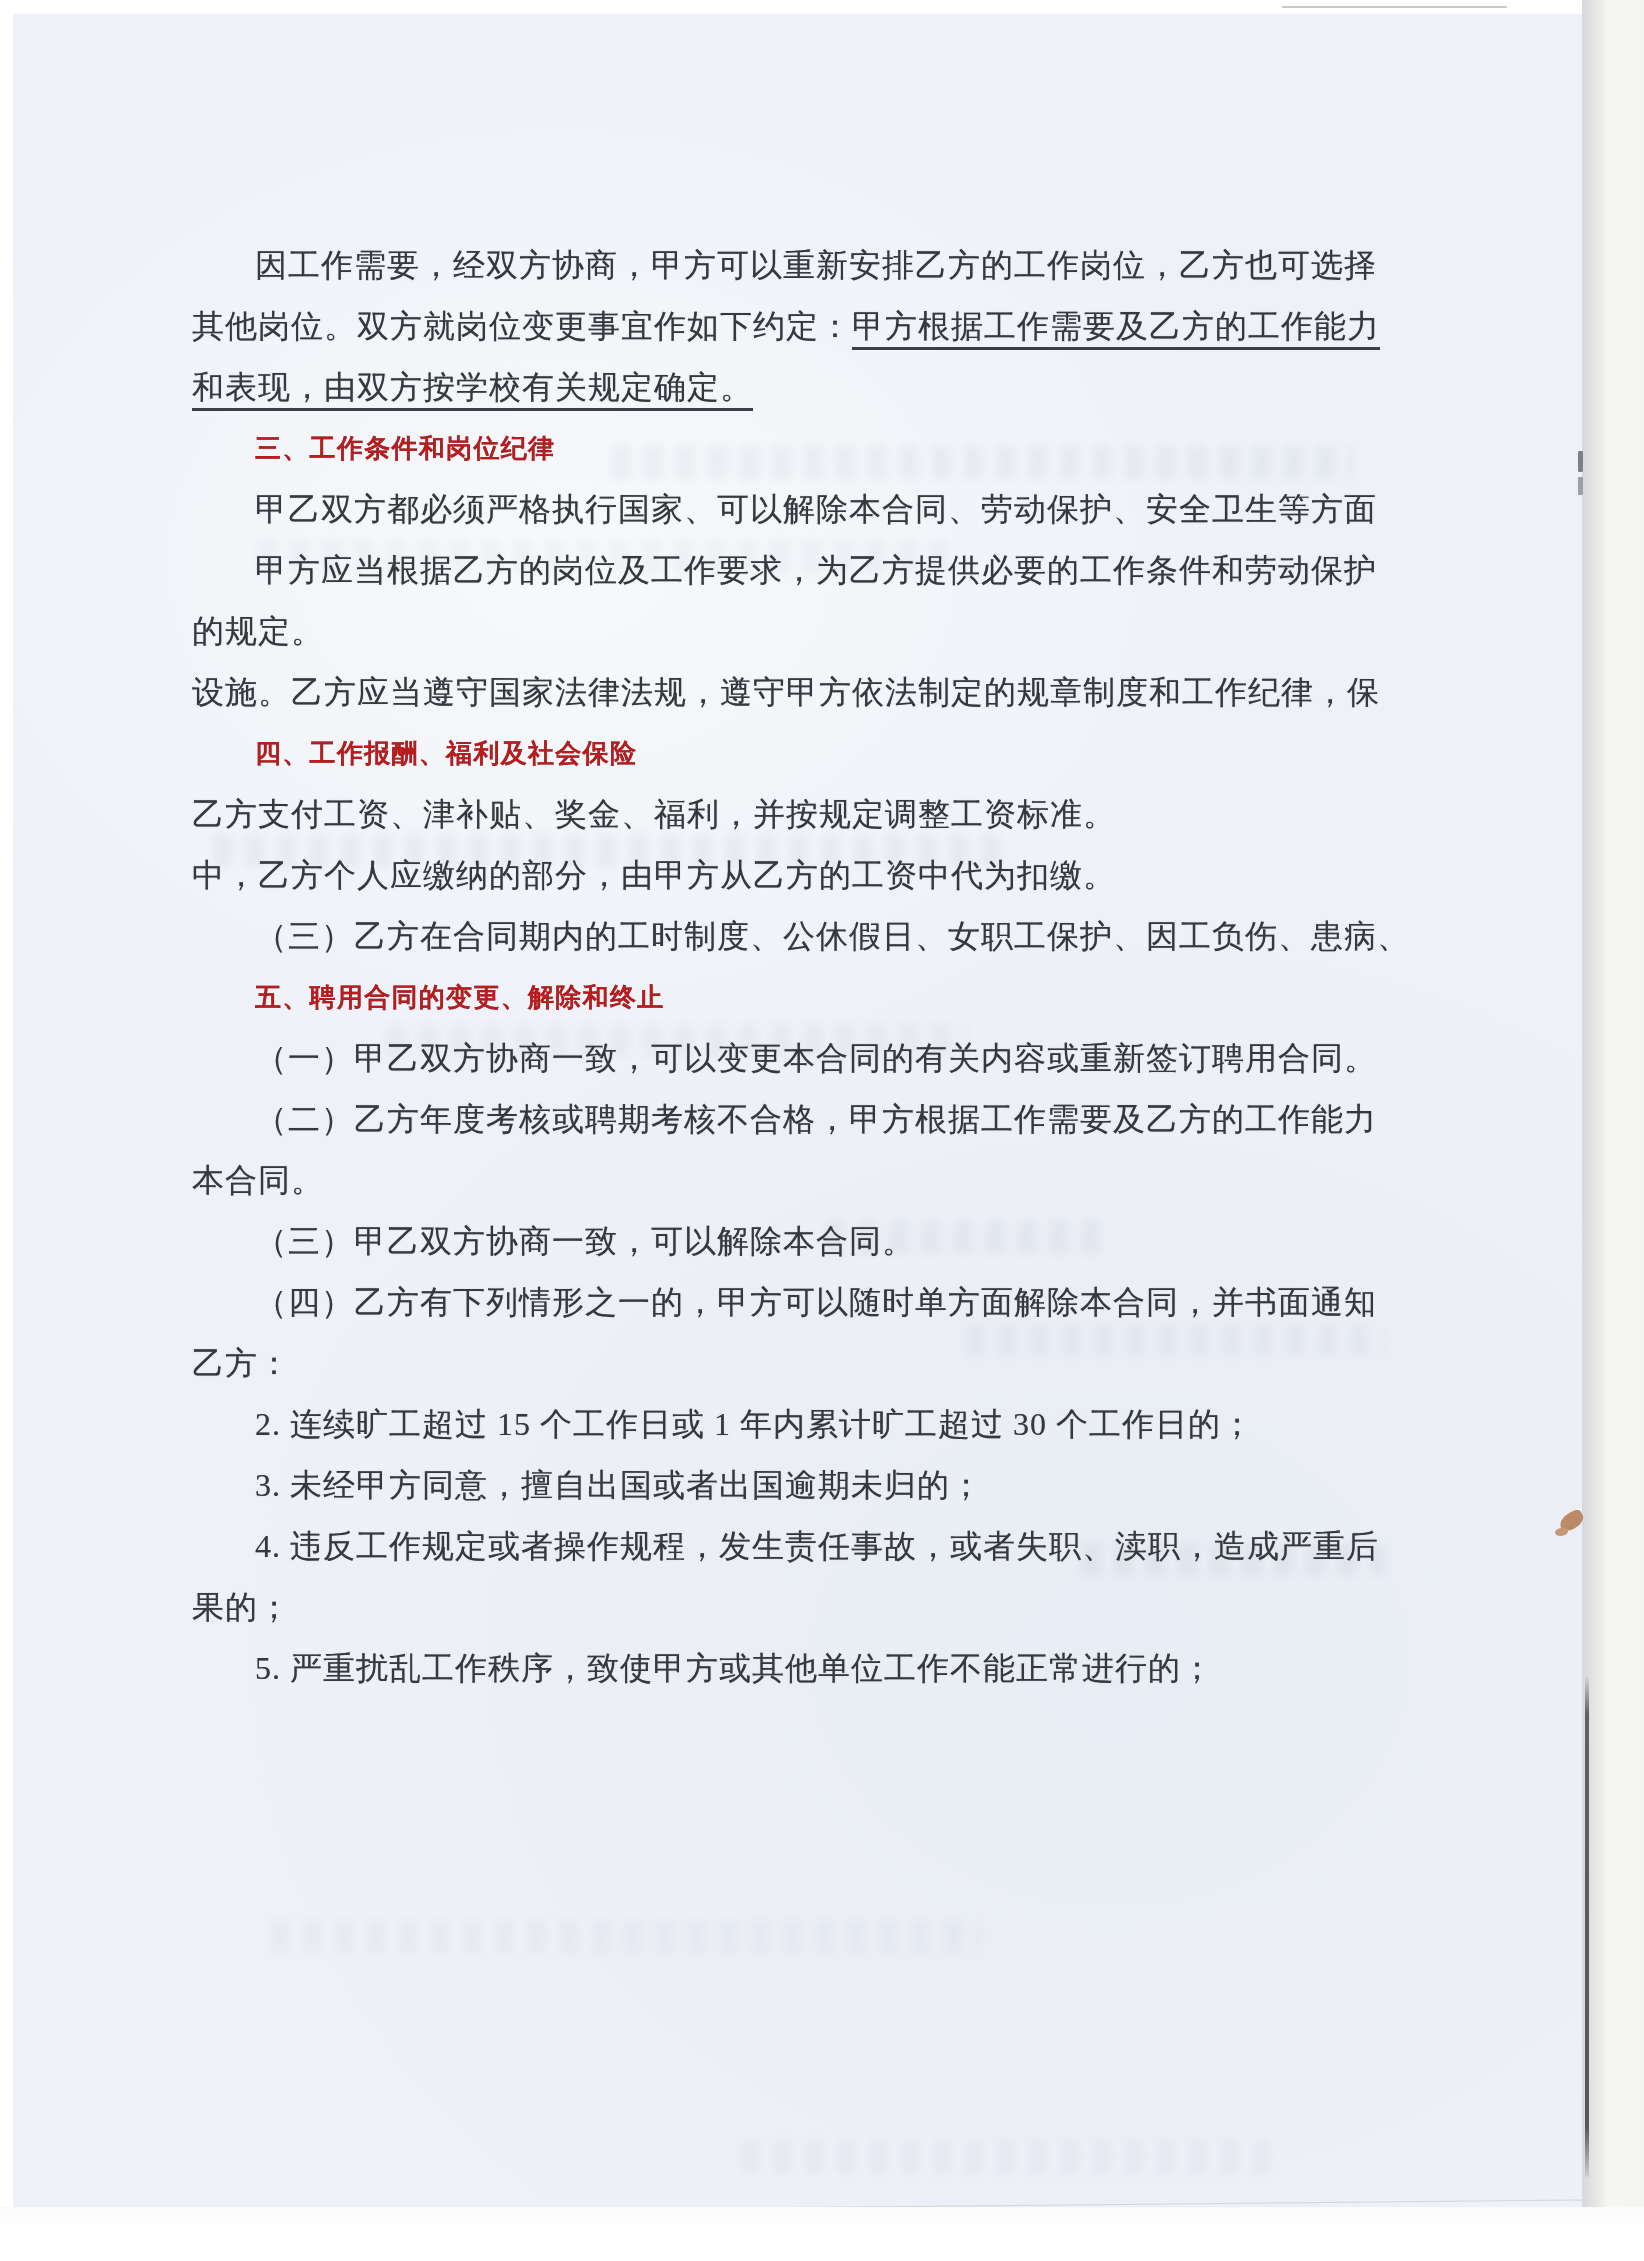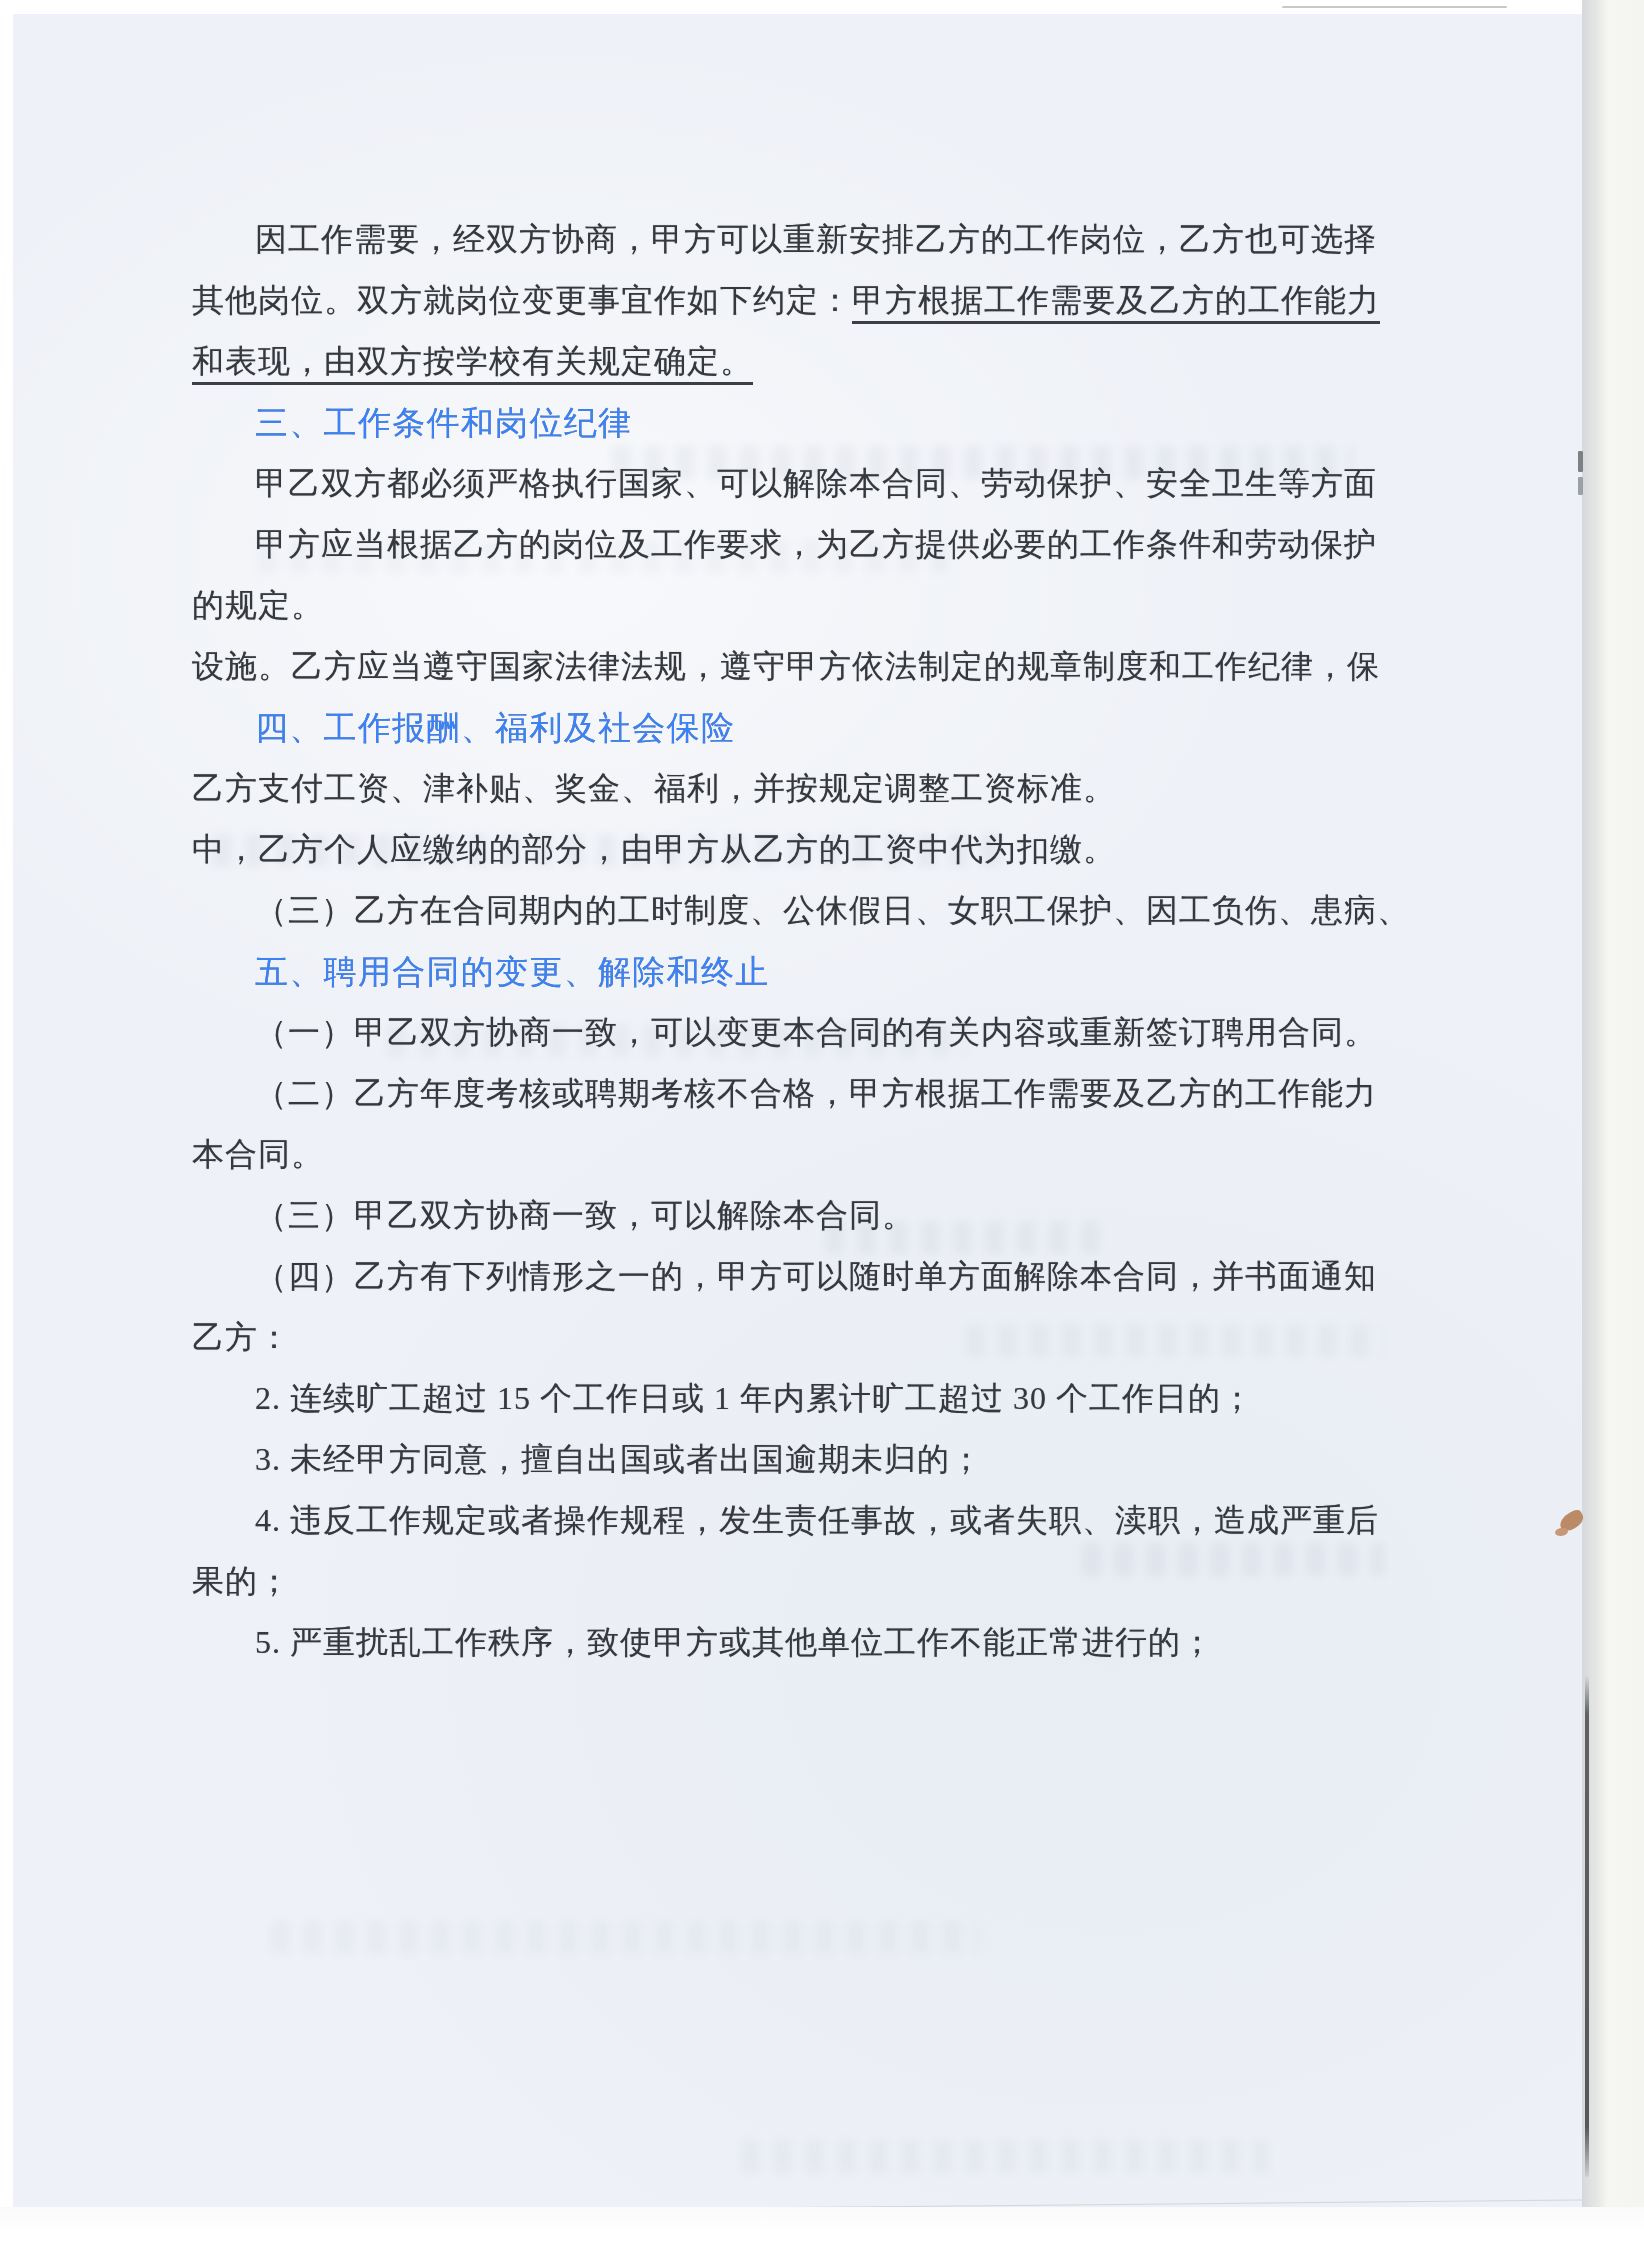--- a/index.html
+++ b/index.html
@@ -58,30 +58,30 @@
     border-radius:1.9px;filter:blur(0.4px);
   }
   
   .ghost{
     position:absolute;height:33px;
     background:repeating-linear-gradient(90deg,rgba(108,120,145,.16) 0 19.3px,rgba(108,120,145,0) 19.3px 32px);
     filter:blur(4.5px);opacity:.45;pointer-events:none;
   }
   
   .text-block{
-    position:absolute;left:192px;top:209px;width:1211px;
+    position:absolute;left:192px;top:235px;width:1211px;
     font-size:32px;letter-spacing:1px;color:#35383d;
     text-shadow:0 0 0.8px rgba(55,58,64,.5);
   }
   .line{height:61px;line-height:61px;white-space:nowrap;}
   .indent{padding-left:63px;}
   .heading{
-    font-weight:400;color:#3b82f6;
+    font-weight:700;color:#b91c1c;
     font-family:"Liberation Sans","DejaVu Sans",sans-serif;
-    letter-spacing:1.3px;font-size:33px;
+    letter-spacing:1.3px;font-size:26px;
     text-shadow:0 0 0.6px rgba(30,32,36,.6);
   }
   .u{
     text-decoration:underline;
     text-decoration-thickness:2.6px;
     text-underline-offset:9.7px;
     text-decoration-color:#3c4046;
   }
 </style>
 </head>

